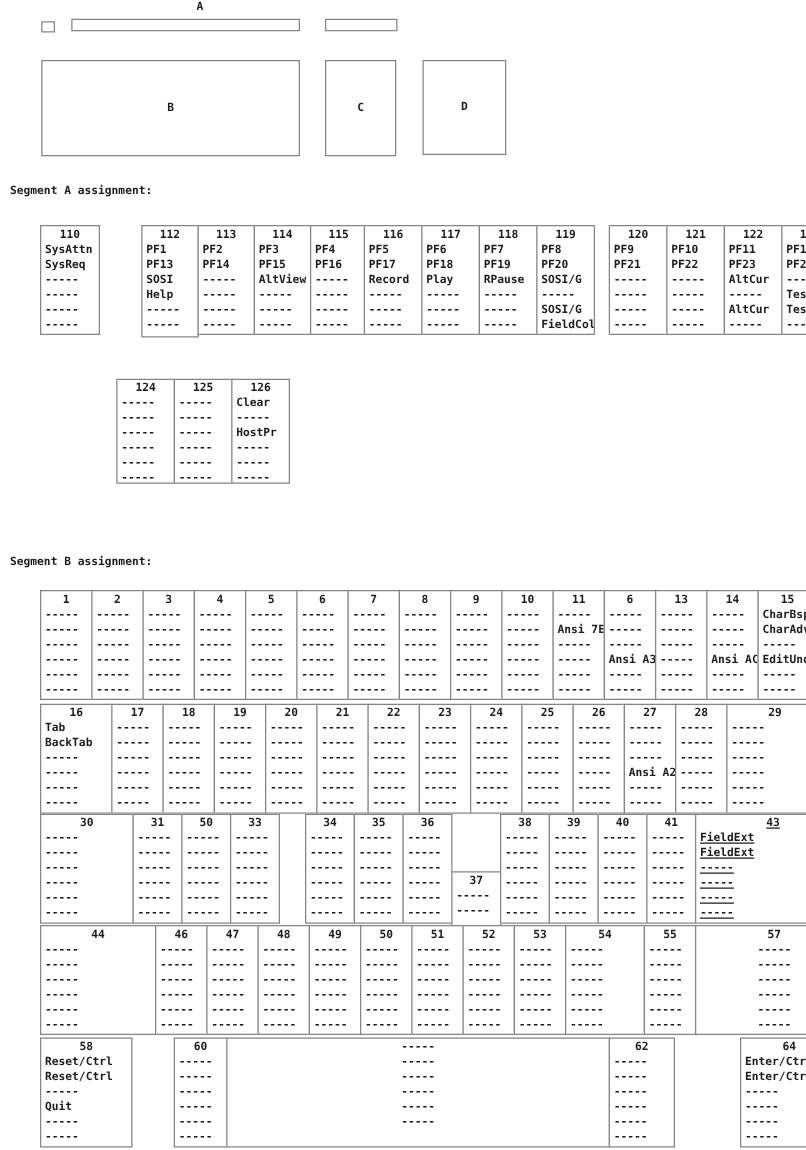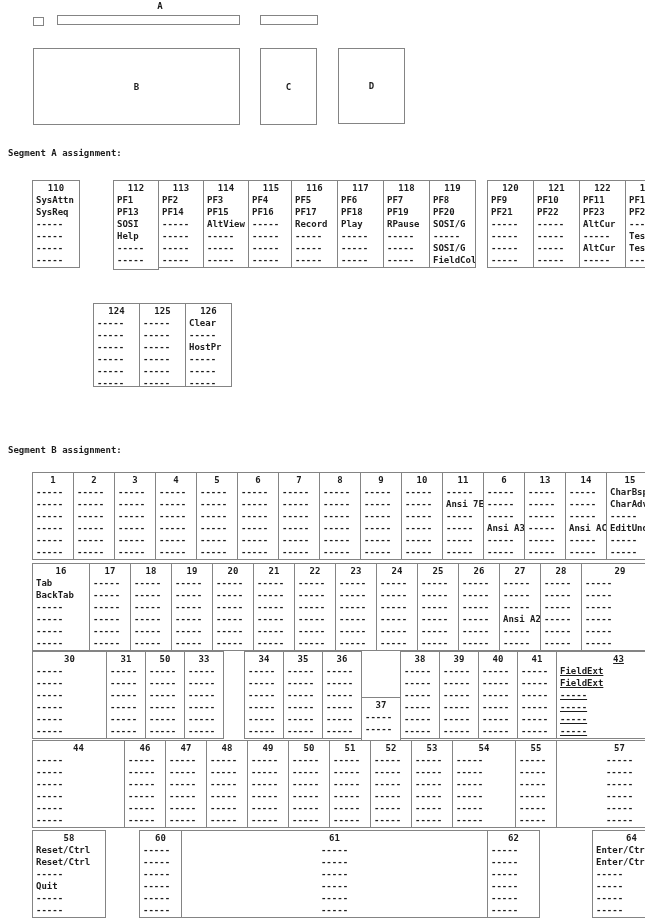--- a/index.html
+++ b/index.html
@@ -721,21 +721,20 @@
         <div class="key" style="width: 43px; height: 88px;">
           <div class="key-num">60</div>
           <div class="key-line">-----</div>
           <div class="key-line">-----</div>
           <div class="key-line">-----</div>
           <div class="key-line">-----</div>
           <div class="key-line">-----</div>
           <div class="key-line">-----</div>
         </div>
         <div class="key" style="width: 307px; height: 88px;">
-          <div class="key-num">61</div>
           <div class="key-line center">-----</div>
           <div class="key-line center">-----</div>
           <div class="key-line center">-----</div>
           <div class="key-line center">-----</div>
           <div class="key-line center">-----</div>
           <div class="key-line center">-----</div>
         </div>
         <div class="key" style="width: 53px; height: 88px;">
           <div class="key-num">62</div>
           <div class="key-line">-----</div>

